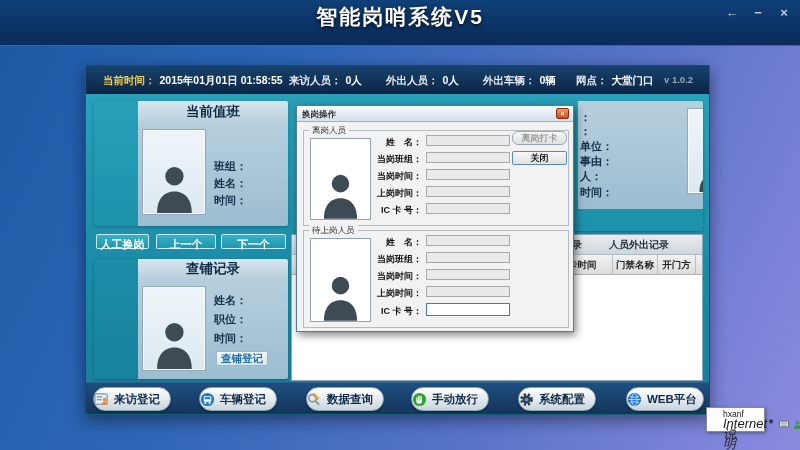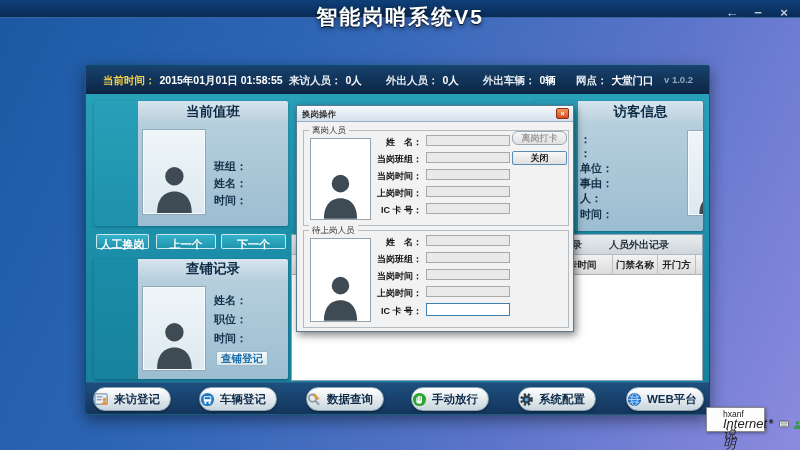--- a/index.html
+++ b/index.html
@@ -6,21 +6,21 @@
   html,body { width:800px; height:450px; overflow:hidden; }
   body { font-family:"Liberation Sans","DejaVu Sans",sans-serif; }
 
   .desktop {
     position:relative; width:800px; height:450px; overflow:hidden;
     background:linear-gradient(115deg,#1b59a4 0%,#2f66b6 35%,#5a74c9 68%,#8c8ade 100%);
   }
 
   
   .titlebar {
-    position:absolute; left:0; top:0; width:800px; height:18px;
+    position:absolute; left:0; top:0; width:800px; height:46px;
     background:linear-gradient(180deg,#0f4079,#0a2c58);
     border-bottom:1px solid rgba(130,170,220,.35);
   }
   .app-title {
     position:absolute; left:0; right:0; top:0; height:34px; line-height:34px;
     text-align:center; color:#fff; font-size:21px; font-weight:bold; letter-spacing:2px;
     text-shadow:0 1px 0 #071a30, 0 2px 5px rgba(0,0,0,.7);
   }
   .win-controls { position:absolute; right:8px; top:5px; display:flex; gap:10px; }
   .wc { width:16px; height:16px; text-align:center; line-height:16px;
@@ -211,21 +211,20 @@
             </svg>
         </div>
         <span class="flabel" style="left:76px;top:14px">姓名：</span>
         <span class="flabel" style="left:76px;top:33px">职位：</span>
         <span class="flabel" style="left:76px;top:52px">时间：</span>
         <div class="light-btn" style="left:78px;top:72px;width:52px;height:15px;line-height:13px;font-size:10.5px">查铺登记</div>
       </div>
     </div>
 
     <div class="panel" style="left:448px;top:35px;width:169px;height:130px">
-      <div class="panel-header">访客信息</div>
       <div class="panel-body">
         <span class="frag" style="top:9px">：</span>
         <span class="frag" style="top:23px">：</span>
         <span class="frag" style="top:38px">单位：</span>
         <span class="frag" style="top:53px">事由：</span>
         <span class="frag" style="top:68px">人：</span>
         <span class="frag" style="top:84px">时间：</span>
         <div class="photo" style="left:110px;top:8px;width:49px;height:84px">
           <svg viewBox="0 0 40 50">
               <circle cx="20" cy="14" r="9" fill="#3e4a54"></circle>

